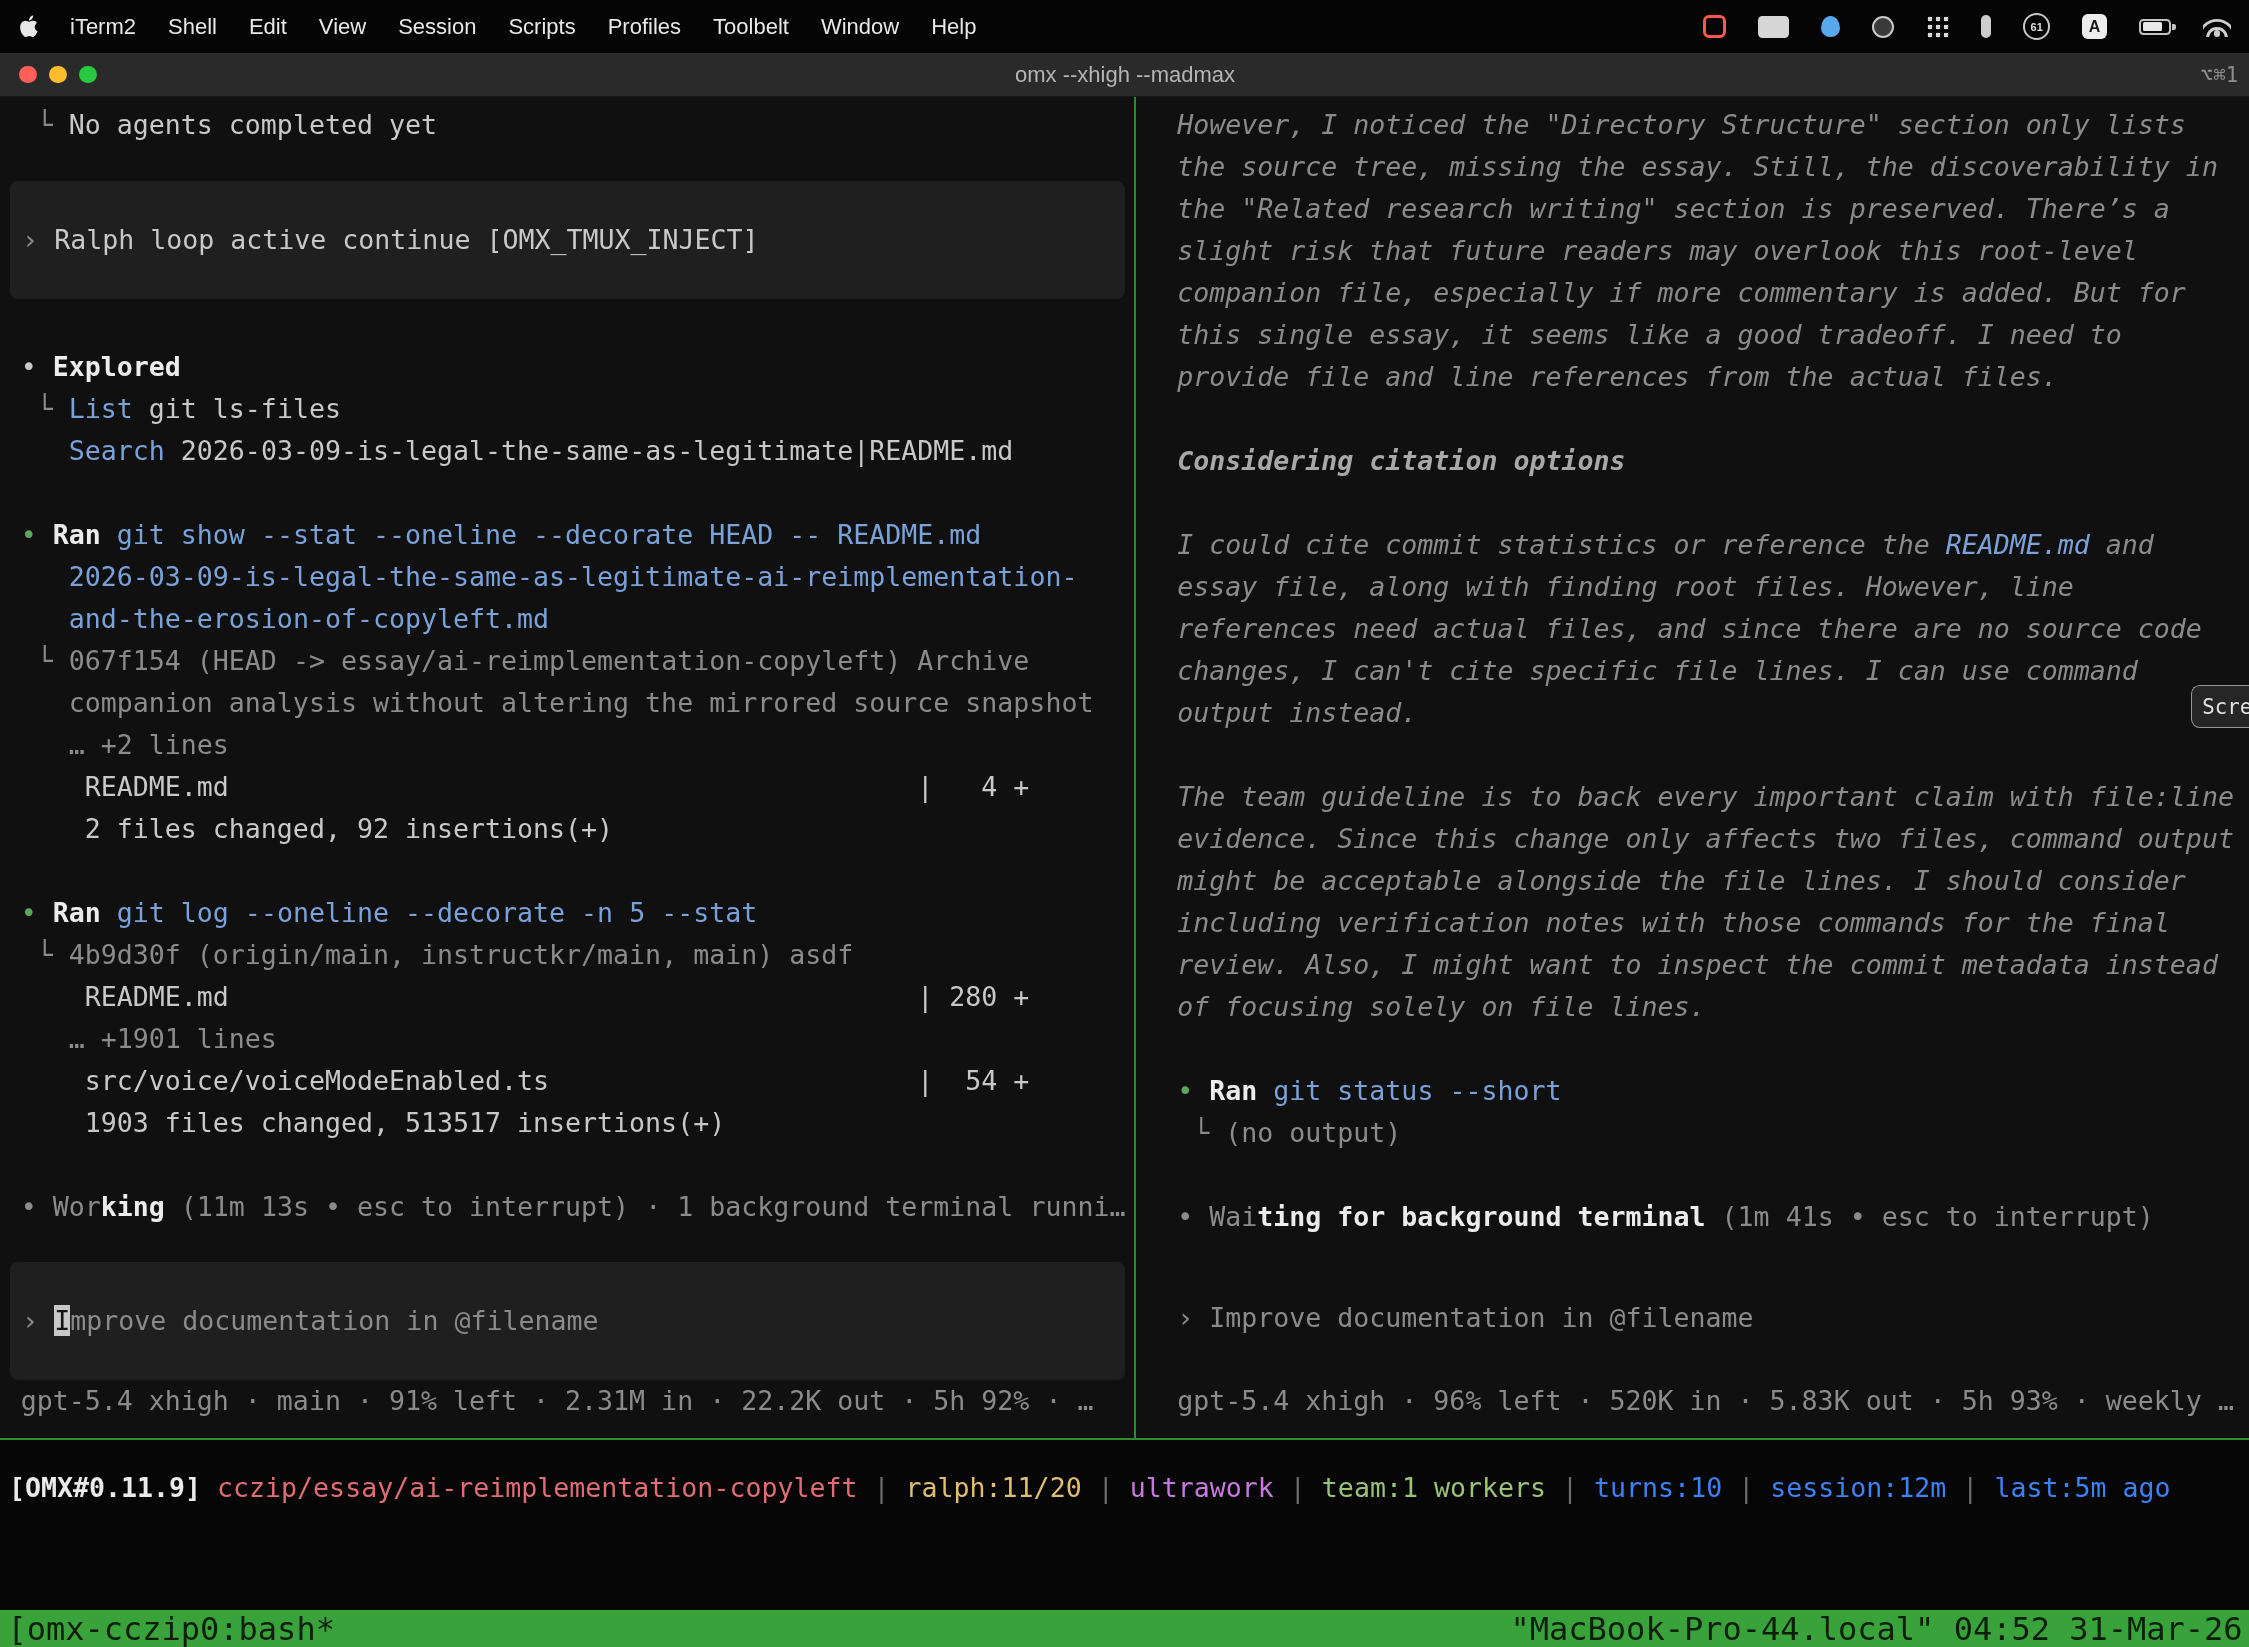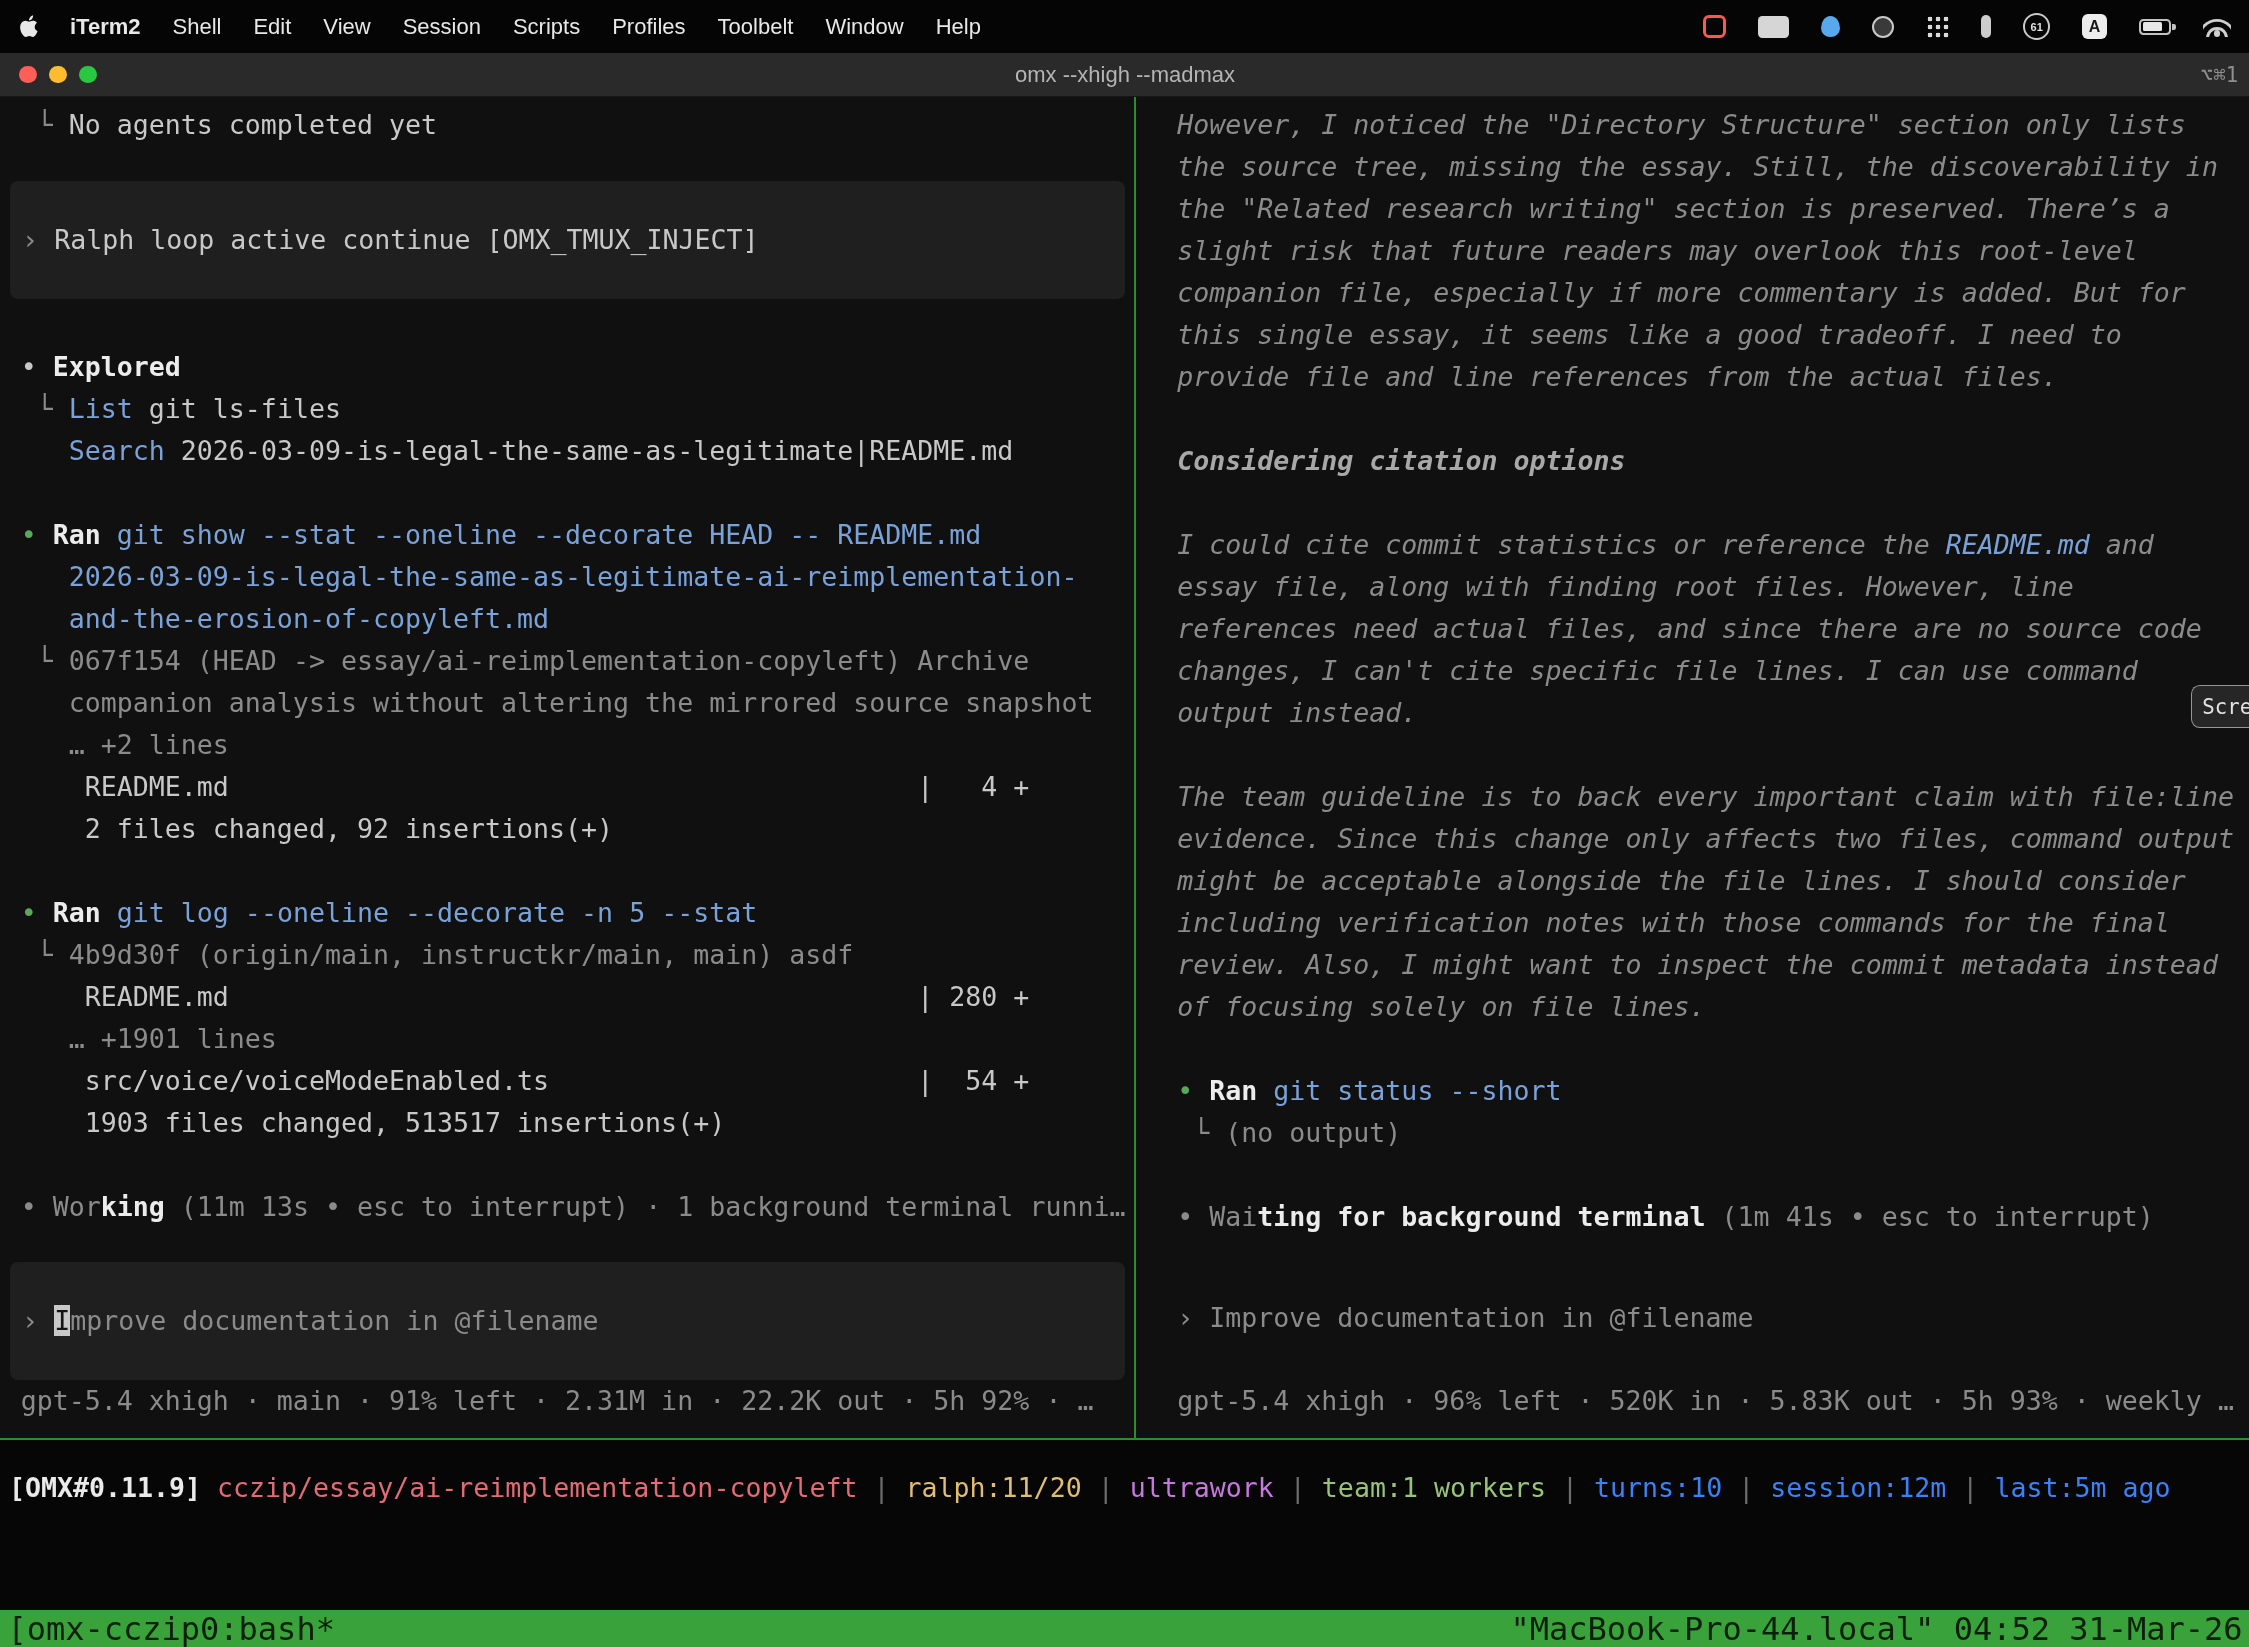--- a/index.html
+++ b/index.html
@@ -10,21 +10,21 @@
   }
   *{margin:0;padding:0;box-sizing:border-box}
   html,body{width:2250px;height:1648px;background:var(--bg);overflow:hidden;position:relative}
   body{font-family:"DejaVu Sans Mono",monospace}
 
   
   .menubar{height:53px;background:var(--menubar-bg);display:flex;align-items:center;padding:0 19px;
     font:22px "Liberation Sans",sans-serif;color:#e8e8e8}
   .mleft{display:flex;align-items:center;gap:32px}
   .mitem{white-space:nowrap}
-  .mitem.b{font-weight:bold}
+  .mitem.b{font-weight:normal}
   .apple{display:inline-flex;align-items:center}
   .mright{margin-left:auto;display:flex;align-items:center;gap:32px}
   .mbicon{display:inline-flex;align-items:center;justify-content:center;flex:none}
   .screen-recording-icon{width:23.6px;height:23.6px;border:3px solid #ff564d;border-radius:5.9px}
   .keyboard-icon{width:31px;height:22px;background:#d6d6d6;border-radius:4.4px}
   .drop-icon{width:19px;height:21.4px;background:#57a8ec;border-radius:50% 50% 50% 50%/58% 58% 42% 42%}
   .disc-icon{width:22px;height:22px;border:2.2px solid #c9c9c9;background:#3a3a3a;border-radius:50%}
   .apps-grid-icon{width:23px;height:23px;background-image:radial-gradient(circle,#d9d9d9 2.2px,transparent 2.6px);background-size:8px 8px}
   .key-icon{width:10.3px;height:23.6px;background:#cdcdcd;border-radius:5.2px}
   .battery-percent-icon{width:26.6px;height:26.6px;border:2.2px solid #c9c9c9;border-radius:50%;

